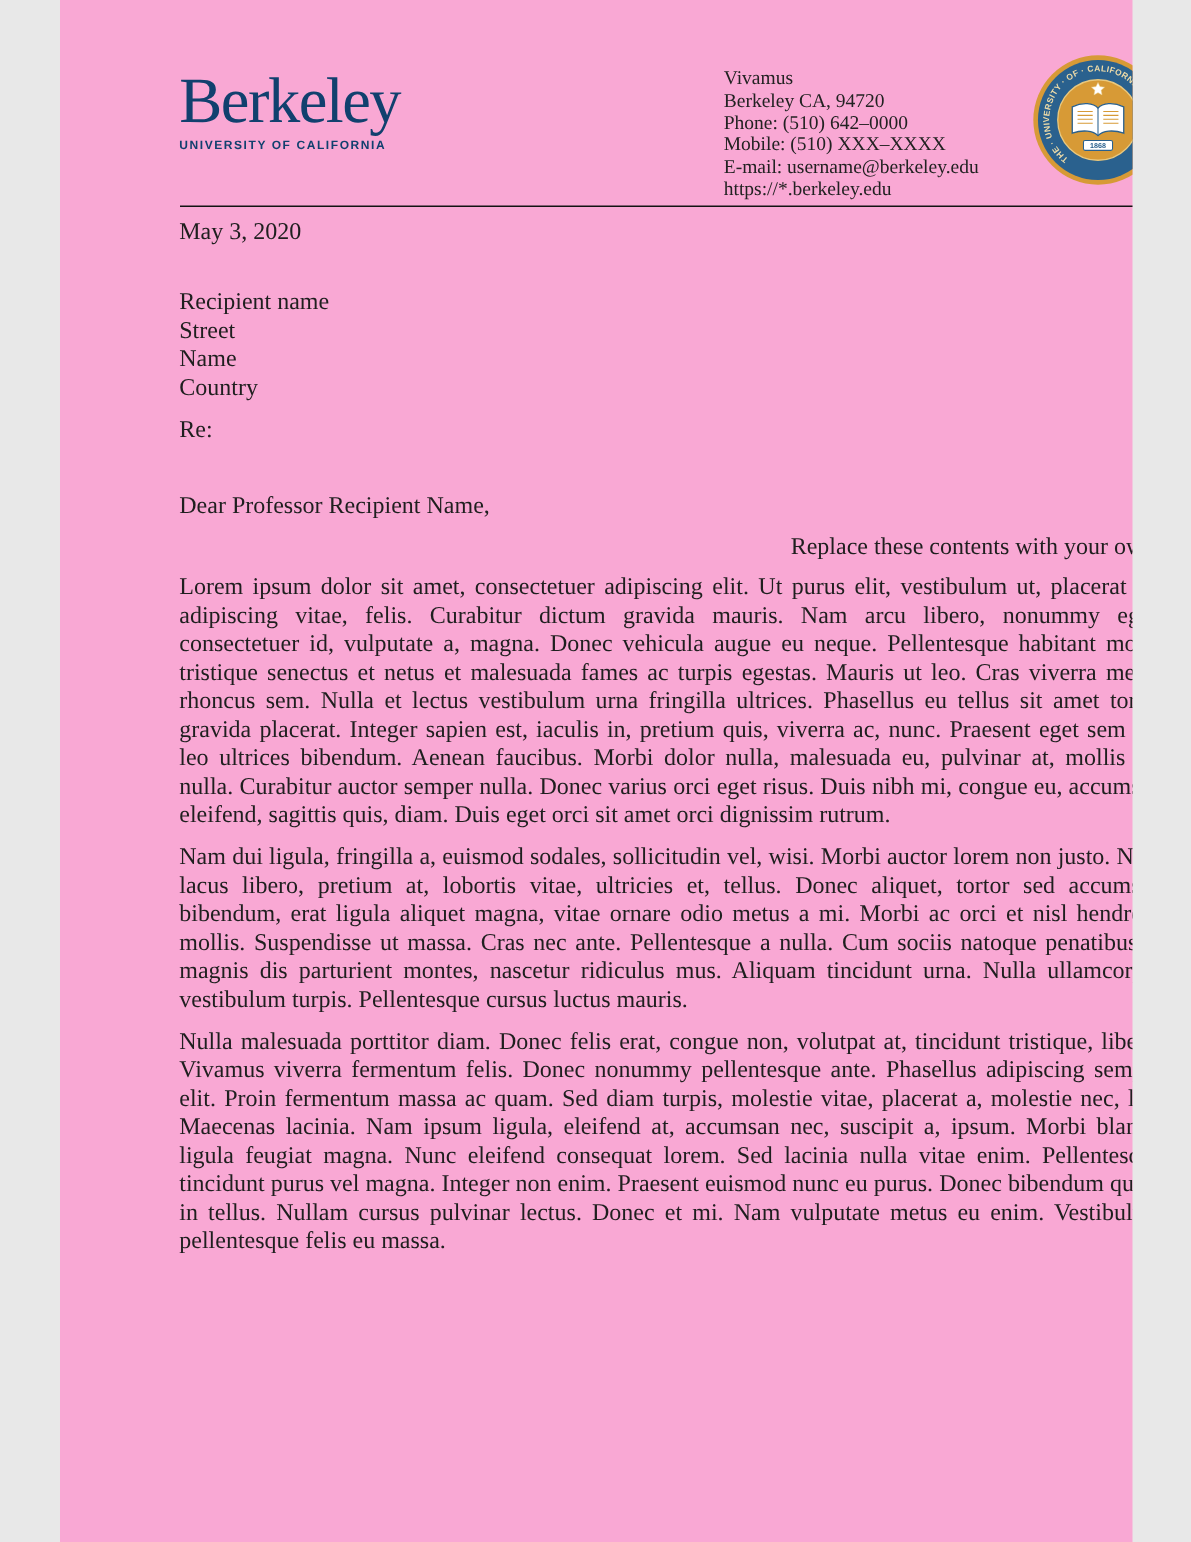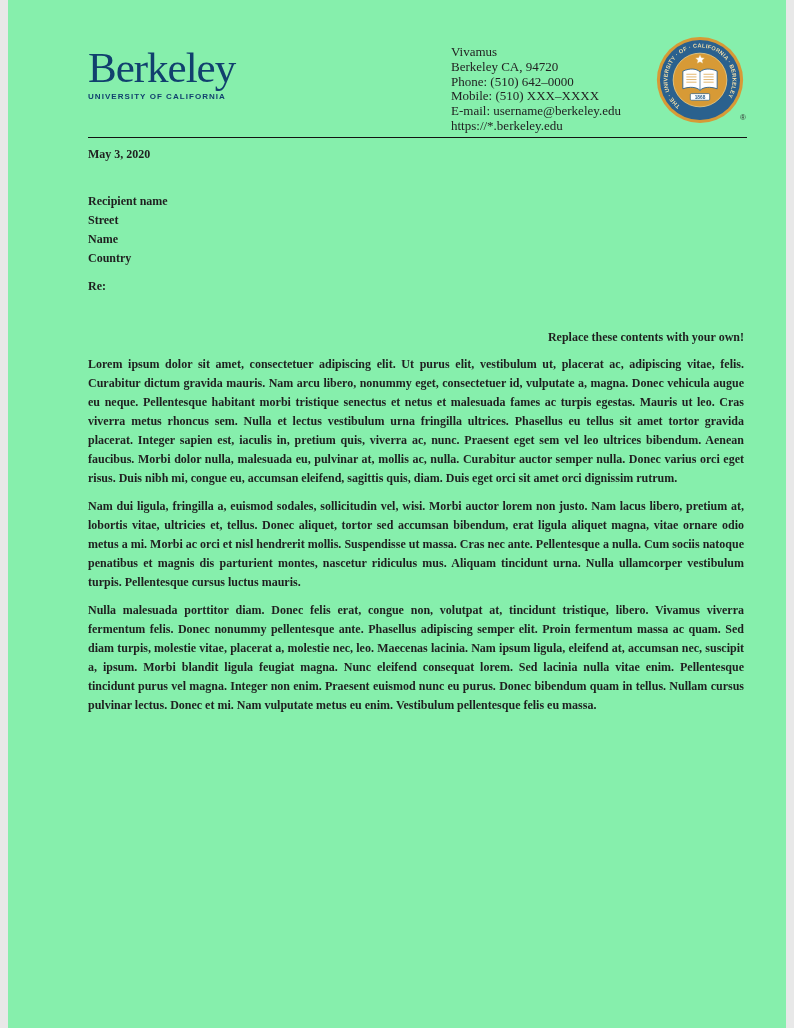--- a/index.html
+++ b/index.html
@@ -1,17 +1,17 @@
 <!DOCTYPE html>
 <html><head>
 <meta charset="utf-8">
 <style>
   html,body{margin:0;padding:0;background:#e8e8e8;}
   .page{
-    position:relative;width:778px;height:1028px;background:#86efac;
+    position:relative;width:715px;height:1028px;background:#f9a8d4;
     margin:0 auto;overflow:hidden;
     font-family:"Liberation Serif", serif;color:#1f1f1f;
   }
   
   .logo{position:absolute;left:80px;top:46px;color:#11406E;}
   .wordmark{
     font-family:"Liberation Serif", serif;font-size:43px;line-height:1;
     letter-spacing:-1px;font-weight:500;
   }
   .tagline{
@@ -20,21 +20,21 @@
   }
   .sender{position:absolute;left:273px;top:45px;font-size:13px;line-height:14.8px;color:#222;}
   .sender-name{font-weight:700;}
   .contact{position:absolute;left:443px;top:45px;font-size:13px;line-height:14.8px;color:#222;}
   .seal-wrap{position:absolute;left:648px;top:36px;width:94px;height:92px;}
   .reg{position:absolute;left:84px;top:77px;font-size:8px;color:#333;font-family:"Liberation Sans",sans-serif;}
   .rule{position:absolute;left:80px;top:137px;width:659px;height:0;border-top:1.6px solid #121212;}
   
   .body{
     position:absolute;left:80px;top:145px;width:656px;
-    font-size:12px;line-height:19px;color:#1f1f1f;font-weight:bold;
+    font-size:16px;line-height:19px;color:#1f1f1f;
   }
   .date{margin:0 0 28px 0;}
   .recipient{margin:0 0 9px 0;}
   .reference{margin:0 0 32px 0;}
   .salutation{margin:0 0 8px 0;}
   .intro{margin:0 0 8px 0;text-align:right;}
   p.para{margin:0 0 9px 0;text-align:justify;text-justify:inter-word;}
 </style>
 </head>
 <body>
@@ -86,20 +86,21 @@
 
     <div class="recipient">
       <div>Recipient name</div>
       <div>Street</div>
       <div>Name</div>
       <div>Country</div>
     </div>
 
     <div class="reference">Re:</div>
 
+    <div class="salutation">Dear Professor Recipient Name,</div>
 
     <div class="intro">Replace these contents with your own!</div>
 
     <p class="para">Lorem ipsum dolor sit amet, consectetuer adipiscing elit. Ut purus elit, vestibulum ut, placerat ac, adipiscing vitae, felis. Curabitur dictum gravida mauris. Nam arcu libero, nonummy eget, consectetuer id, vulputate a, magna. Donec vehicula augue eu neque. Pellentesque habitant morbi tristique senectus et netus et malesuada fames ac turpis egestas. Mauris ut leo. Cras viverra metus rhoncus sem. Nulla et lectus vestibulum urna fringilla ultrices. Phasellus eu tellus sit amet tortor gravida placerat. Integer sapien est, iaculis in, pretium quis, viverra ac, nunc. Praesent eget sem vel leo ultrices bibendum. Aenean faucibus. Morbi dolor nulla, malesuada eu, pulvinar at, mollis ac, nulla. Curabitur auctor semper nulla. Donec varius orci eget risus. Duis nibh mi, congue eu, accumsan eleifend, sagittis quis, diam. Duis eget orci sit amet orci dignissim rutrum.</p>
     <p class="para">Nam dui ligula, fringilla a, euismod sodales, sollicitudin vel, wisi. Morbi auctor lorem non justo. Nam lacus libero, pretium at, lobortis vitae, ultricies et, tellus. Donec aliquet, tortor sed accumsan bibendum, erat ligula aliquet magna, vitae ornare odio metus a mi. Morbi ac orci et nisl hendrerit mollis. Suspendisse ut massa. Cras nec ante. Pellentesque a nulla. Cum sociis natoque penatibus et magnis dis parturient montes, nascetur ridiculus mus. Aliquam tincidunt urna. Nulla ullamcorper vestibulum turpis. Pellentesque cursus luctus mauris.</p>
     <p class="para">Nulla malesuada porttitor diam. Donec felis erat, congue non, volutpat at, tincidunt tristique, libero. Vivamus viverra fermentum felis. Donec nonummy pellentesque ante. Phasellus adipiscing semper elit. Proin fermentum massa ac quam. Sed diam turpis, molestie vitae, placerat a, molestie nec, leo. Maecenas lacinia. Nam ipsum ligula, eleifend at, accumsan nec, suscipit a, ipsum. Morbi blandit ligula feugiat magna. Nunc eleifend consequat lorem. Sed lacinia nulla vitae enim. Pellentesque tincidunt purus vel magna. Integer non enim. Praesent euismod nunc eu purus. Donec bibendum quam in tellus. Nullam cursus pulvinar lectus. Donec et mi. Nam vulputate metus eu enim. Vestibulum pellentesque felis eu massa.</p>
   </main>
 
 </div>
 

